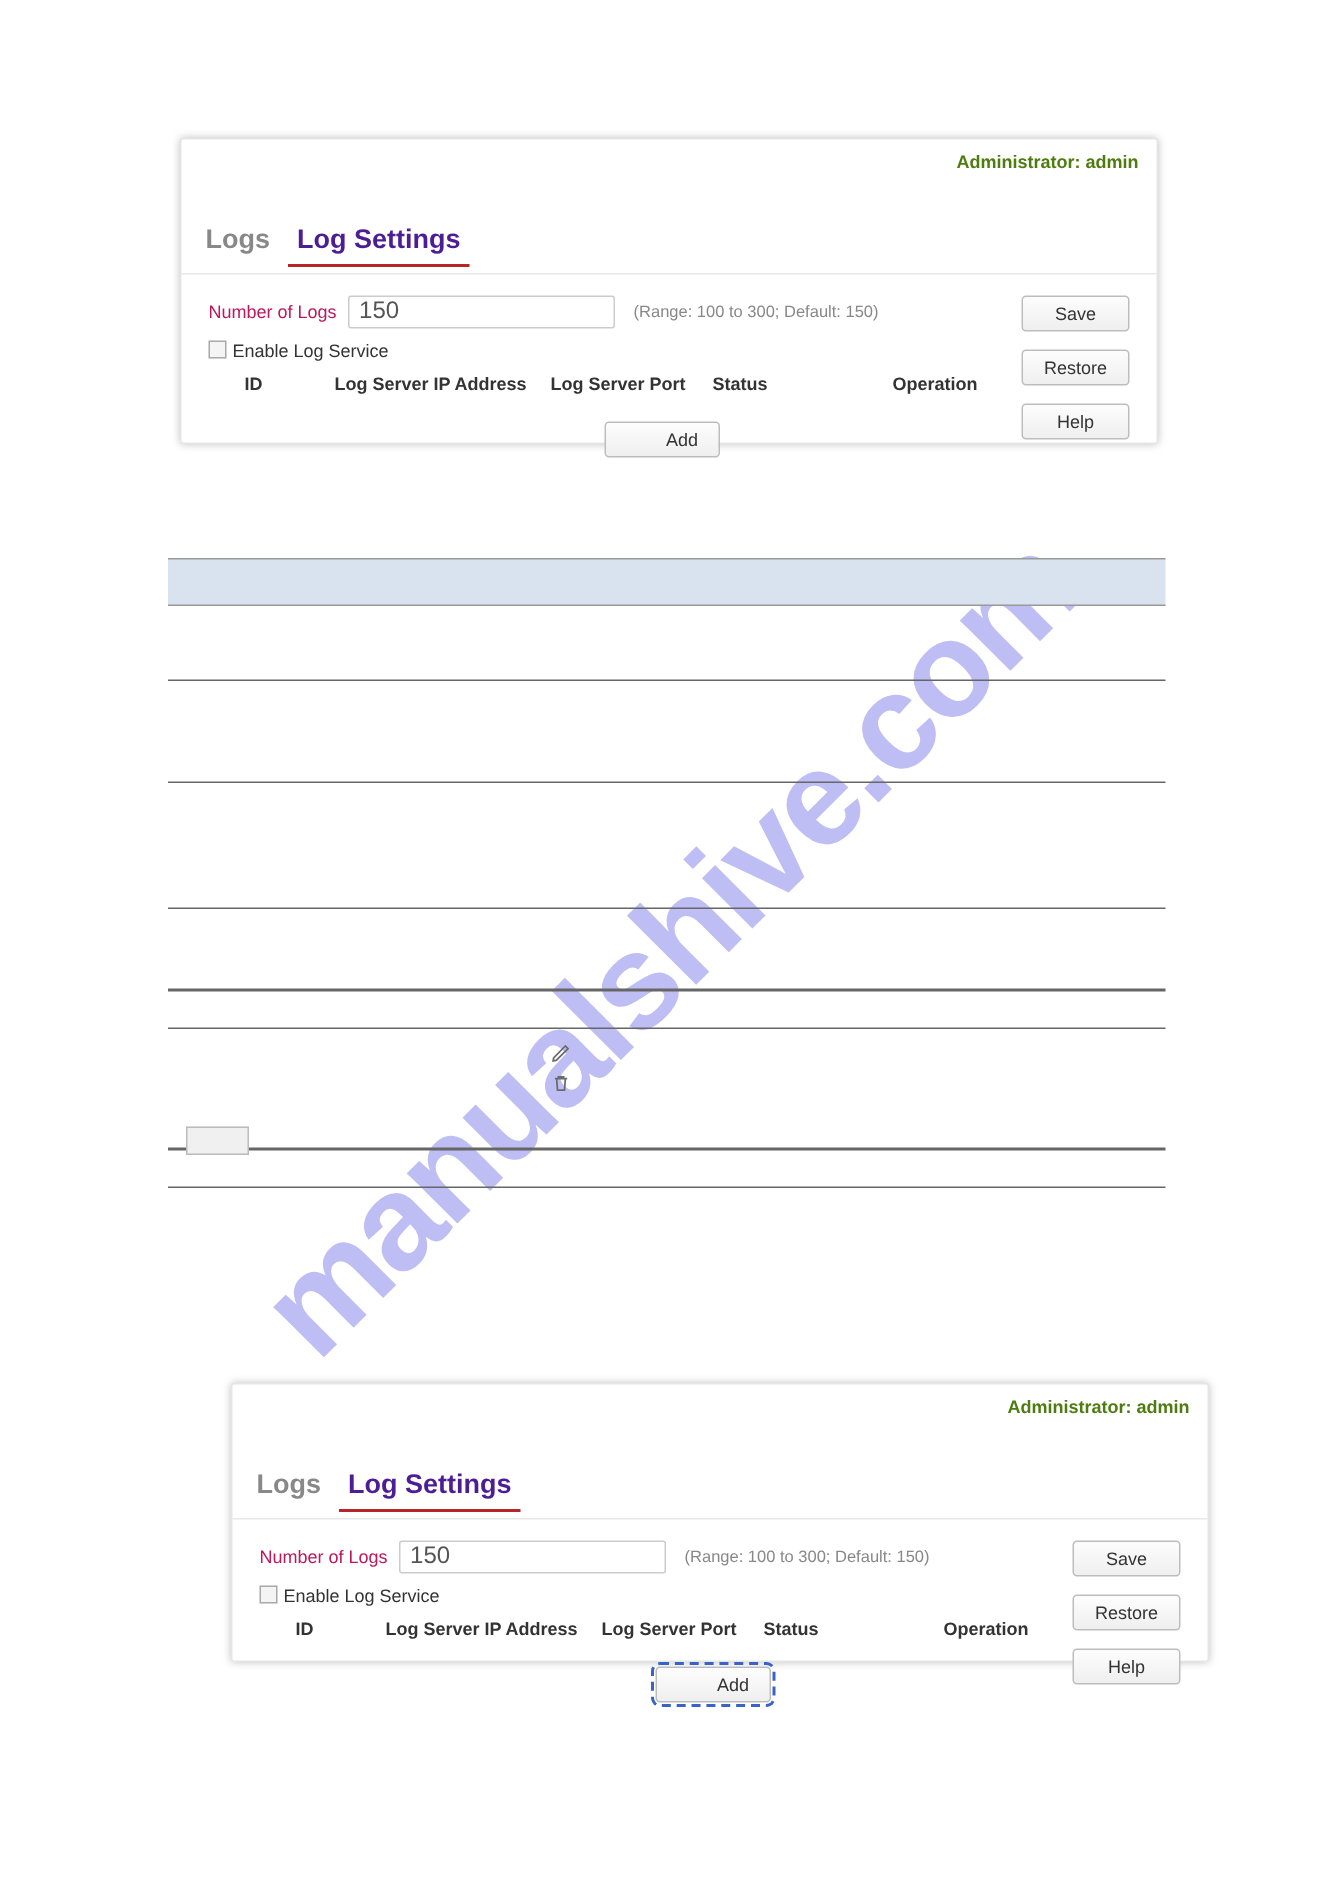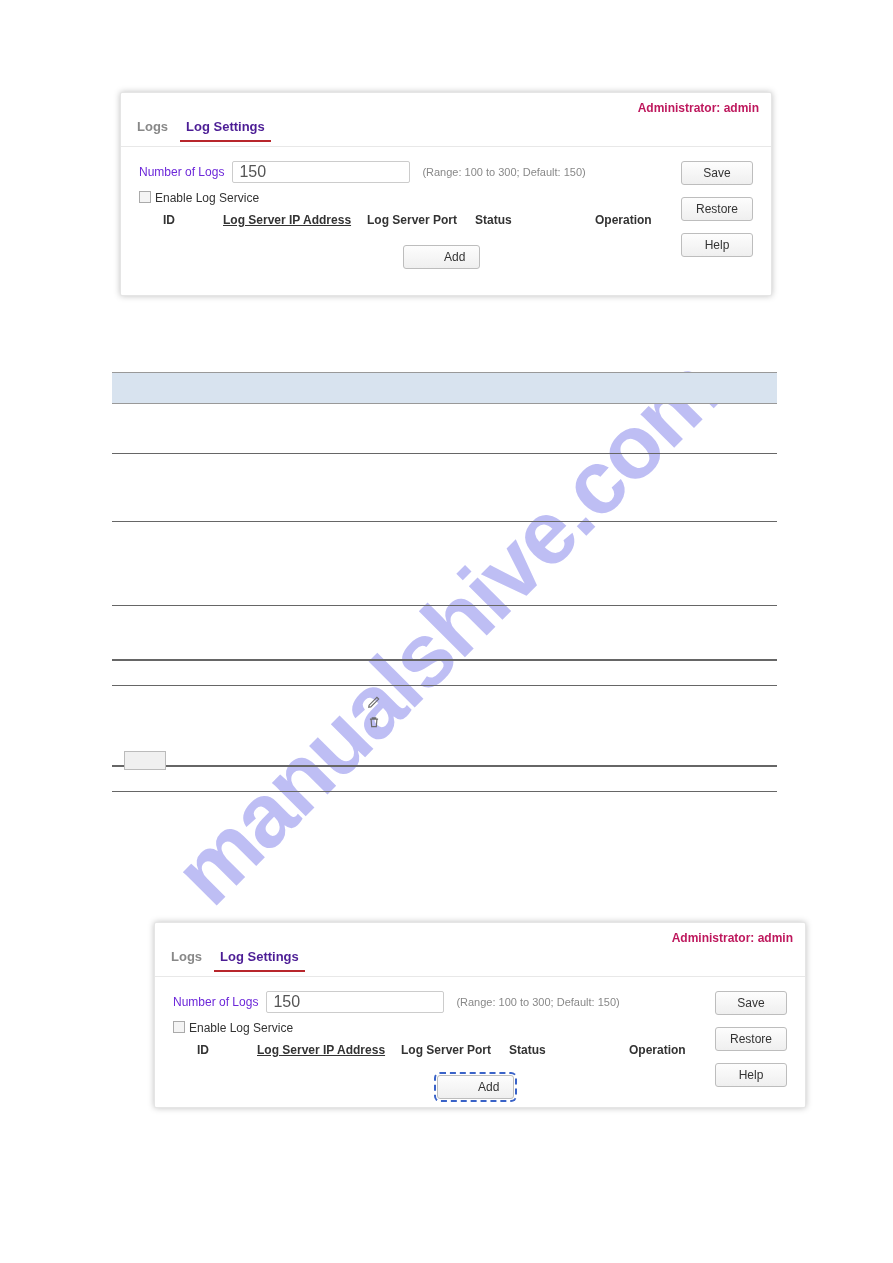--- a/index.html
+++ b/index.html
@@ -22,48 +22,48 @@
     .ui-card {
       position:absolute; background:#fff;
       width:652px; box-shadow:0 0 6px rgba(0,0,0,0.25);
       border-radius:2px; border:1px solid #e5e5e5;
     }
     .card1 { left:120px; top:92px; height:204px; }
     .card2 { left:154px; top:922px; height:186px; }
 
     .admin {
       text-align:right; font-weight:bold; font-size:12px;
-      padding:8px 12px 0 0; color:#be185d;
+      padding:8px 12px 0 0; color:#4d7c0f;
     }
     .tabs {
       display:flex; gap:6px; padding:0 10px 4px 10px;
       border-bottom:1px solid #e8e8e8;
     }
     .tab {
-      padding:4px 6px 6px 6px; font-size:13px; font-weight:bold;
-      color:#888; cursor:pointer;
+      padding:4px 6px 6px 6px; font-size:18px; font-weight:bold;
+      color:#888; cursor:pointer;margin-top:30px;
     }
     .tab.active {
       color:#4c1d95; border-bottom:2px solid #b8262c;
     }
     .panel-body { padding:14px 18px; position:relative; }
     .row1 { display:flex; align-items:center; gap:8px; margin-bottom:8px; }
-    .rowlabel { font-size:12px; color:#6d28d9; }
+    .rowlabel { font-size:12px; color:#be185d; }
     .textinput {
       width:178px; height:22px; border:1px solid #ccc; border-radius:2px;
       padding:0 6px; font-size:16px; color:#555;
     }
     .hint { font-size:11px; color:#888; margin-left:4px; }
     .cbrow { display:flex; align-items:flex-start; gap:4px; margin-bottom:8px; }
     .cb { width:12px; height:12px; border:1px solid #aaa; background:#f4f4f4; }
     .thead {
       display:flex; gap:0; margin:4px 0 18px 24px; font-weight:bold; font-size:12px;
     }
     .th.id  { width:60px; }
-    .th.ip  { width:144px;text-decoration:underline; }
+    .th.ip  { width:144px; }
     .th.pt  { width:108px; }
     .th.st  { width:120px; }
     .th.op  { width:100px; }
     .btn {
       display:inline-flex; align-items:center; justify-content:center;
       height:24px; min-width:56px; padding:0 14px;
       border:1px solid #bdbdbd; border-radius:3px;
       background:linear-gradient(#fdfdfd,#efefef);
       font-size:12px; color:#333; cursor:pointer;
     }

